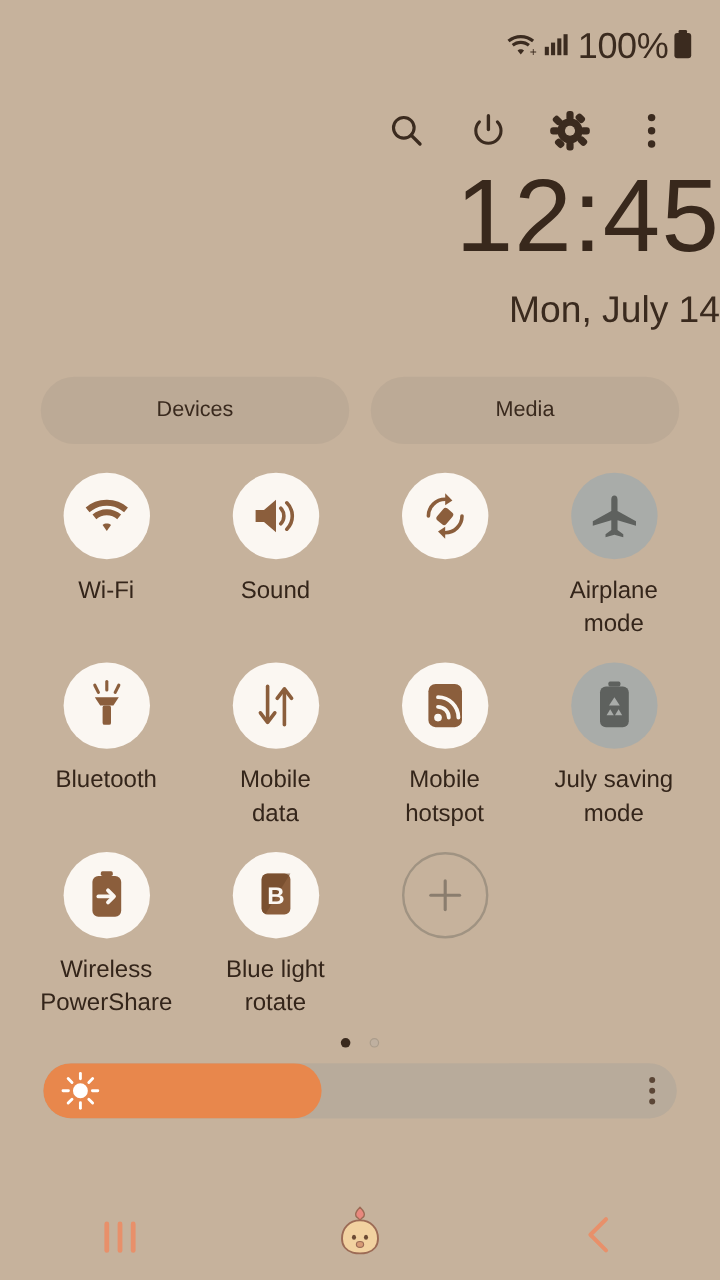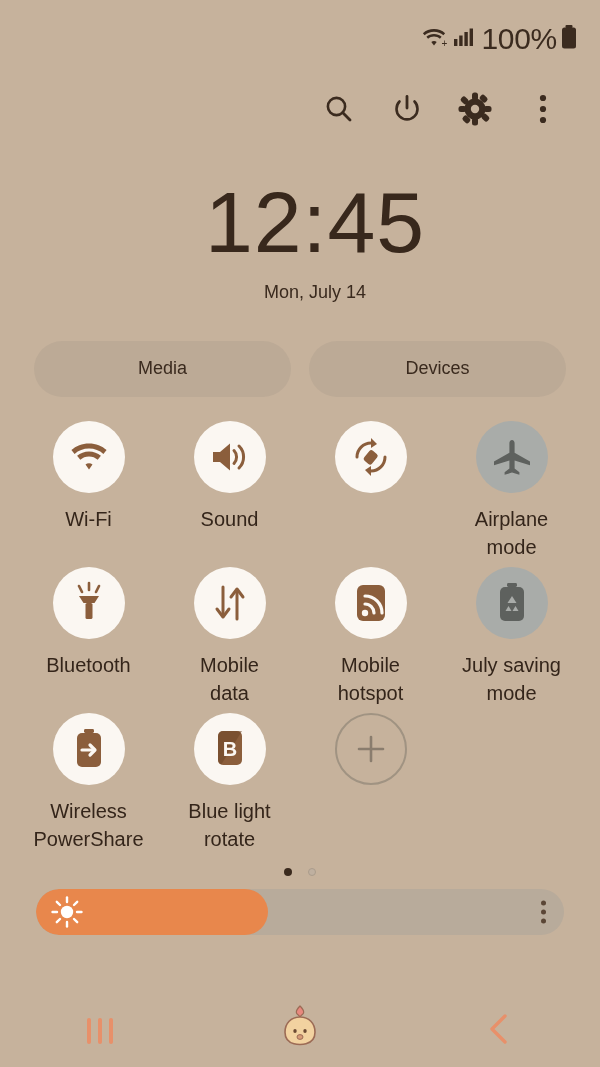--- a/index.html
+++ b/index.html
@@ -51,33 +51,32 @@
     width: 34px;
     height: 34px;
     display: flex;
     align-items: center;
     justify-content: center;
     cursor: pointer;
   }
 
   
   .clock-area {
-    text-align: center;
-    margin-top: 42px;
+    text-align: right;
     padding-left: 30px;
   }
   .clock-time {
     font-size: 86px;
     font-weight: 300;
     line-height: 0.95;
     letter-spacing: 1px;
     color: #38281C;
   }
   .clock-date {
-    font-size: 18px;
+    font-size: 31px;
     font-weight: 400;
     margin-top: 18px;
     color: #3A2A1E;
   }
 
   
   .pill-row {
     display: flex;
     gap: 18px;
     padding: 0 34px;
@@ -93,21 +92,21 @@
     justify-content: center;
     font-size: 18px;
     color: #3A2A1E;
     cursor: pointer;
   }
 
   
   .qs-grid {
     display: grid;
     grid-template-columns: repeat(4, 1fr);
-    row-gap: 6px;
+    row-gap: 18px;
     padding: 24px 18px 0 18px;
   }
   .qs-tile {
     display: flex;
     flex-direction: column;
     align-items: center;
     cursor: pointer;
   }
   .qs-circle {
     width: 72px;
@@ -290,22 +289,22 @@
     </svg>
   </div>
 </div>
 
 <div class="clock-area">
   <div class="clock-time">12:45</div>
   <div class="clock-date">Mon, July 14</div>
 </div>
 
 <div class="pill-row">
+  <div class="pill">Devices</div>
   <div class="pill">Media</div>
-  <div class="pill">Devices</div>
 </div>
 
 <div class="qs-grid">
 
   <div class="qs-tile">
     <div class="qs-circle on">
       <svg width="44" height="36" viewBox="0 0 44 36">
         <path d="M22 9.5c5.5 0 10.6 2 14.4 5.4l3.2-3.9C35.1 6.9 28.9 4.4 22 4.4S8.9 6.9 4.4 11l3.2 3.9C11.4 11.5 16.5 9.5 22 9.5z" fill="#8B5E3C"></path>
         <path d="M22 17.4c3.3 0 6.4 1.2 8.7 3.3l3.2-3.9C30.7 14 26.5 12.4 22 12.4S13.3 14 10.1 16.8l3.2 3.9c2.3-2.1 5.4-3.3 8.7-3.3z" fill="#8B5E3C"></path>
         <path d="M22 24.3c1.3 0 2.5.4 3.5 1.2L22 30.4l-3.5-4.9c1-.8 2.2-1.2 3.5-1.2z" fill="#8B5E3C"></path>

